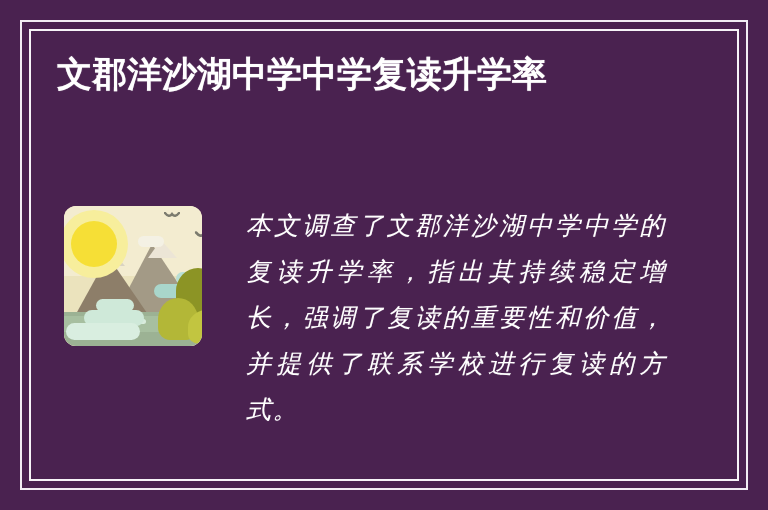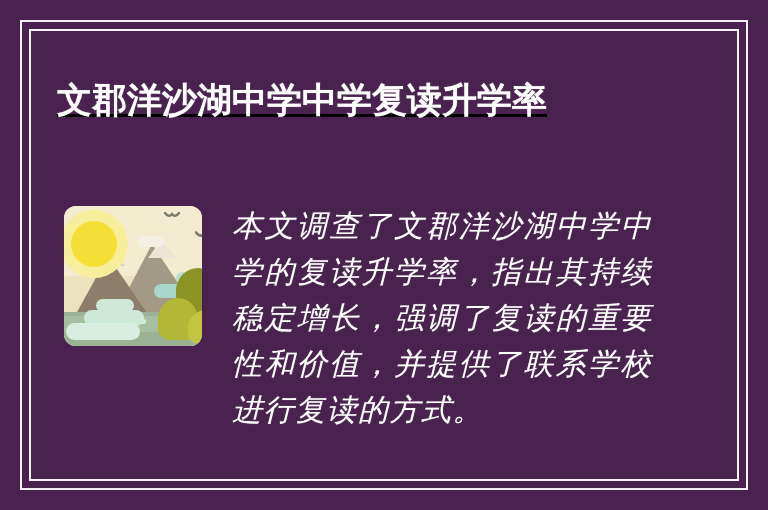--- a/index.html
+++ b/index.html
@@ -41,23 +41,22 @@
     bottom: 29px;
     border: 2px solid #f7f4f8;
     box-sizing: border-box;
     pointer-events: none;
   }
 
   
   .title-block {
     position: absolute;
     left: 57px;
-    top: 74px;
+    top: 48px;
     width: 600px;
-    text-decoration: underline;
   }
   .title-line {
     color: #ffffff;
     font-size: 35px;
     font-weight: 700;
     line-height: 52px;
     letter-spacing: 0px;
     white-space: nowrap;
     font-family: "DejaVu Sans", "Liberation Sans", sans-serif;
     text-shadow: 0 0 1px rgba(255,255,255,0.6);
@@ -207,24 +206,24 @@
     position: absolute;
     width: 16px;
     height: 10px;
   }
   .bird svg { display: block; }
   .bird-1 { left: 100px; top: 6px; }
   .bird-2 { left: 132px; top: 26px; transform: scale(1.15); }
 
   
   .para {
-    margin-left: 26px;
+    margin-left: 40px;
     width: 420px;
     color: #ffffff;
-    font-size: 30px;
+    font-size: 25px;
     line-height: 46px;
     letter-spacing: 1.5px;
     font-family: "DejaVu Serif", "Liberation Serif", serif;
     font-style: italic;
     font-weight: 500;
     text-align: justify;
     text-shadow: 0 0 1px rgba(255,255,255,0.35);
   }
 </style>
 </head>

